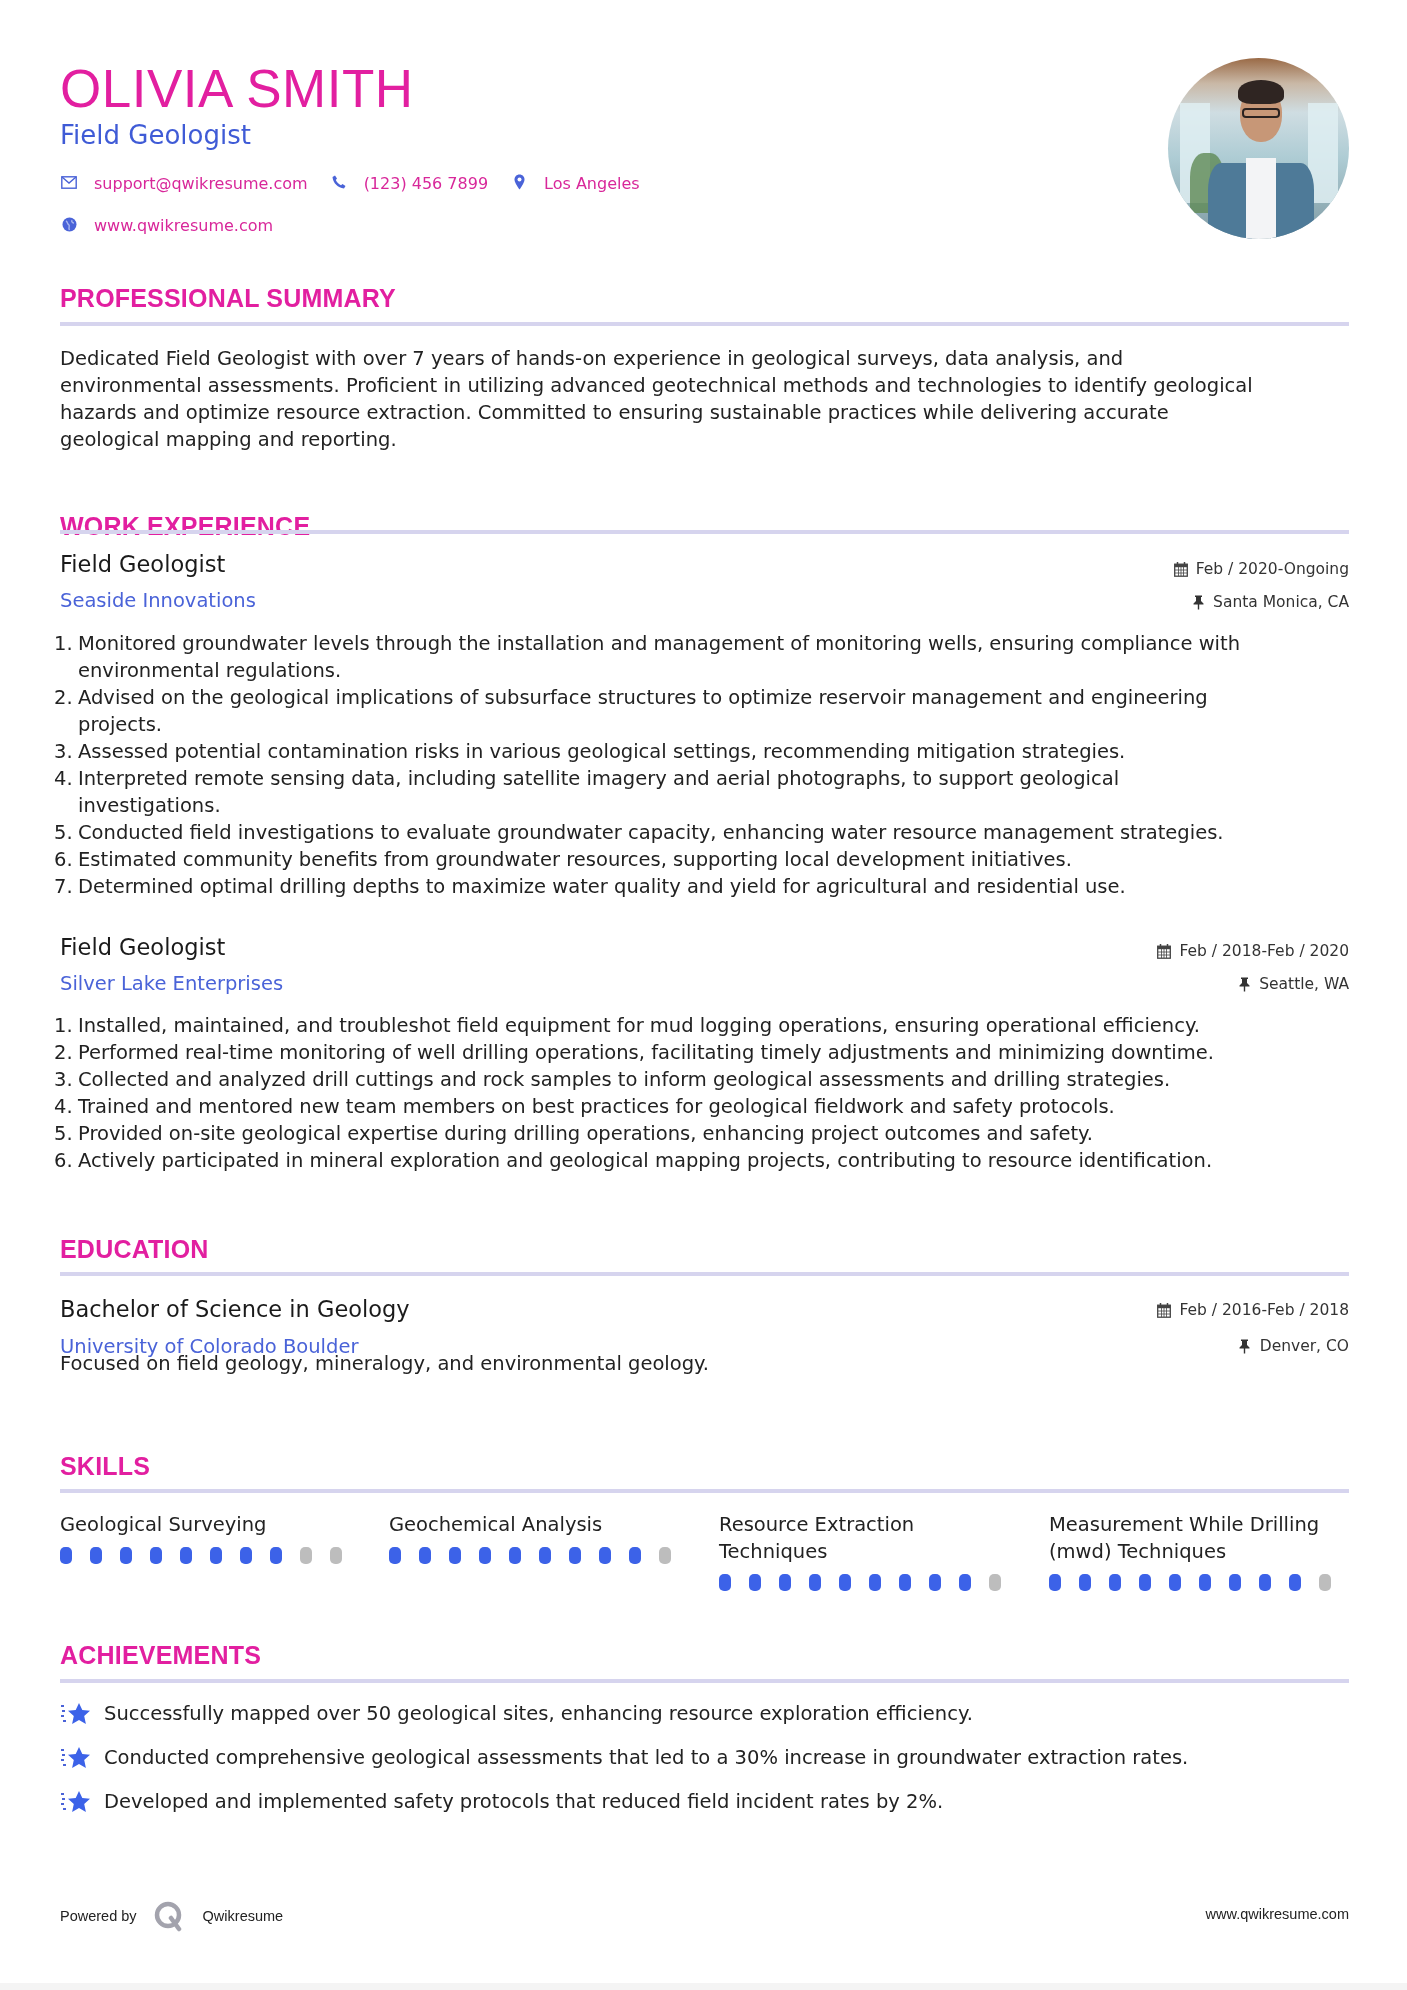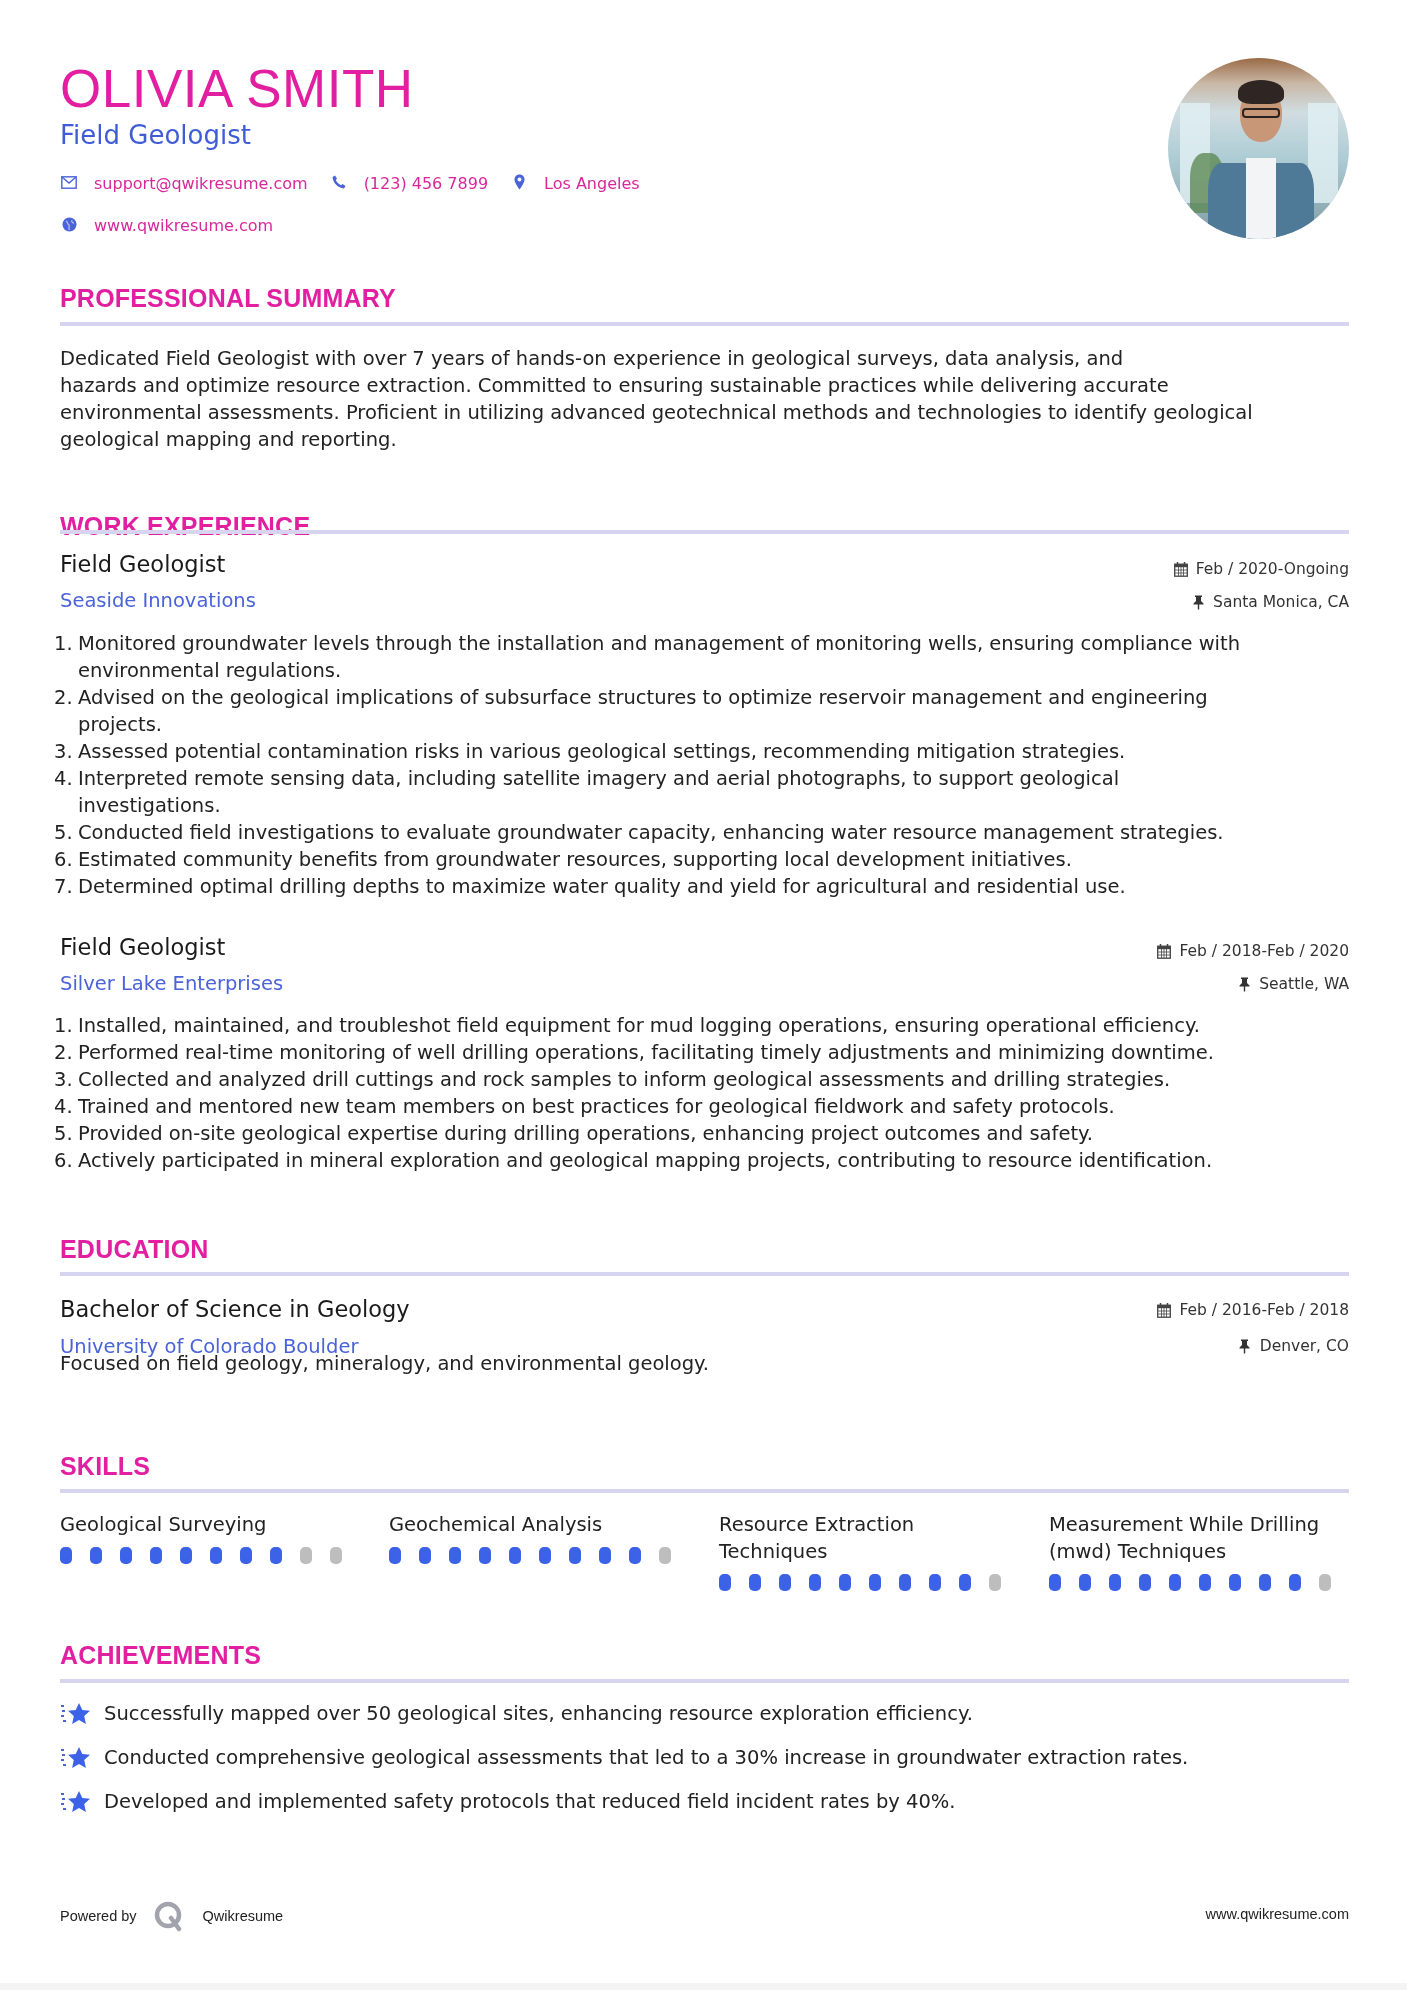--- a/index.html
+++ b/index.html
@@ -153,22 +153,22 @@
     <div class="shirt"></div>
     <div class="head"></div>
     <div class="hair"></div>
     <div class="glasses"></div>
   </div>
 
   <div class="section-heading" style="top:283px">PROFESSIONAL SUMMARY</div>
   <div class="rule" style="top:322px"></div>
   <div class="body-text" style="top:345px">
     <div>Dedicated Field Geologist with over 7 years of hands-on experience in geological surveys, data analysis, and</div>
+    <div>environmental assessments. Proficient in utilizing advanced geotechnical methods and technologies to identify geological</div>
     <div>hazards and optimize resource extraction. Committed to ensuring sustainable practices while delivering accurate</div>
-    <div>environmental assessments. Proficient in utilizing advanced geotechnical methods and technologies to identify geological</div>
     <div>geological mapping and reporting.</div>
   </div>
 
   <div class="section-heading" style="top:511px">WORK EXPERIENCE</div>
   <div class="rule" style="top:530px"></div>
 
   <div class="entry-title" style="top:549px">Field Geologist</div>
   <div class="entry-org" style="top:588px">Seaside Innovations</div>
   <div class="entry-meta" style="top:559px">
     <span class="ic">
@@ -386,21 +386,21 @@
       </span>
       <span class="txt">Conducted comprehensive geological assessments that led to a 30% increase in groundwater extraction rates.</span>
     </div>
     <div class="ach-item">
       <span class="ic">
         <svg width="32" height="26" viewBox="0 0 32 26">
             <path d="M1 5 H6 M2 10 H6 M1 15 H5 M3 20 H6" stroke="#4a63d8" stroke-width="2" stroke-dasharray="3 2"></path>
             <path d="M19 2 L22.3 9 L30 9.8 L24.2 15 L25.9 23 L19 19 L12.1 23 L13.8 15 L8 9.8 L15.7 9 Z" fill="#3c62e8"></path>
           </svg>
       </span>
-      <span class="txt">Developed and implemented safety protocols that reduced field incident rates by 40%.</span>
+      <span class="txt">Developed and implemented safety protocols that reduced field incident rates by 2%.</span>
     </div>
   </div>
 
   <div class="footer-left">
     <span>Powered by</span>
     <span class="logo">
       <svg width="32" height="32" viewBox="0 0 32 32">
           <circle cx="15" cy="15" r="11" fill="none" stroke="#a3a3ad" stroke-width="4.5"></circle>
           <path d="M18 18 L26 29" stroke="#a3a3ad" stroke-width="4.5" stroke-linecap="round"></path>
         </svg>

